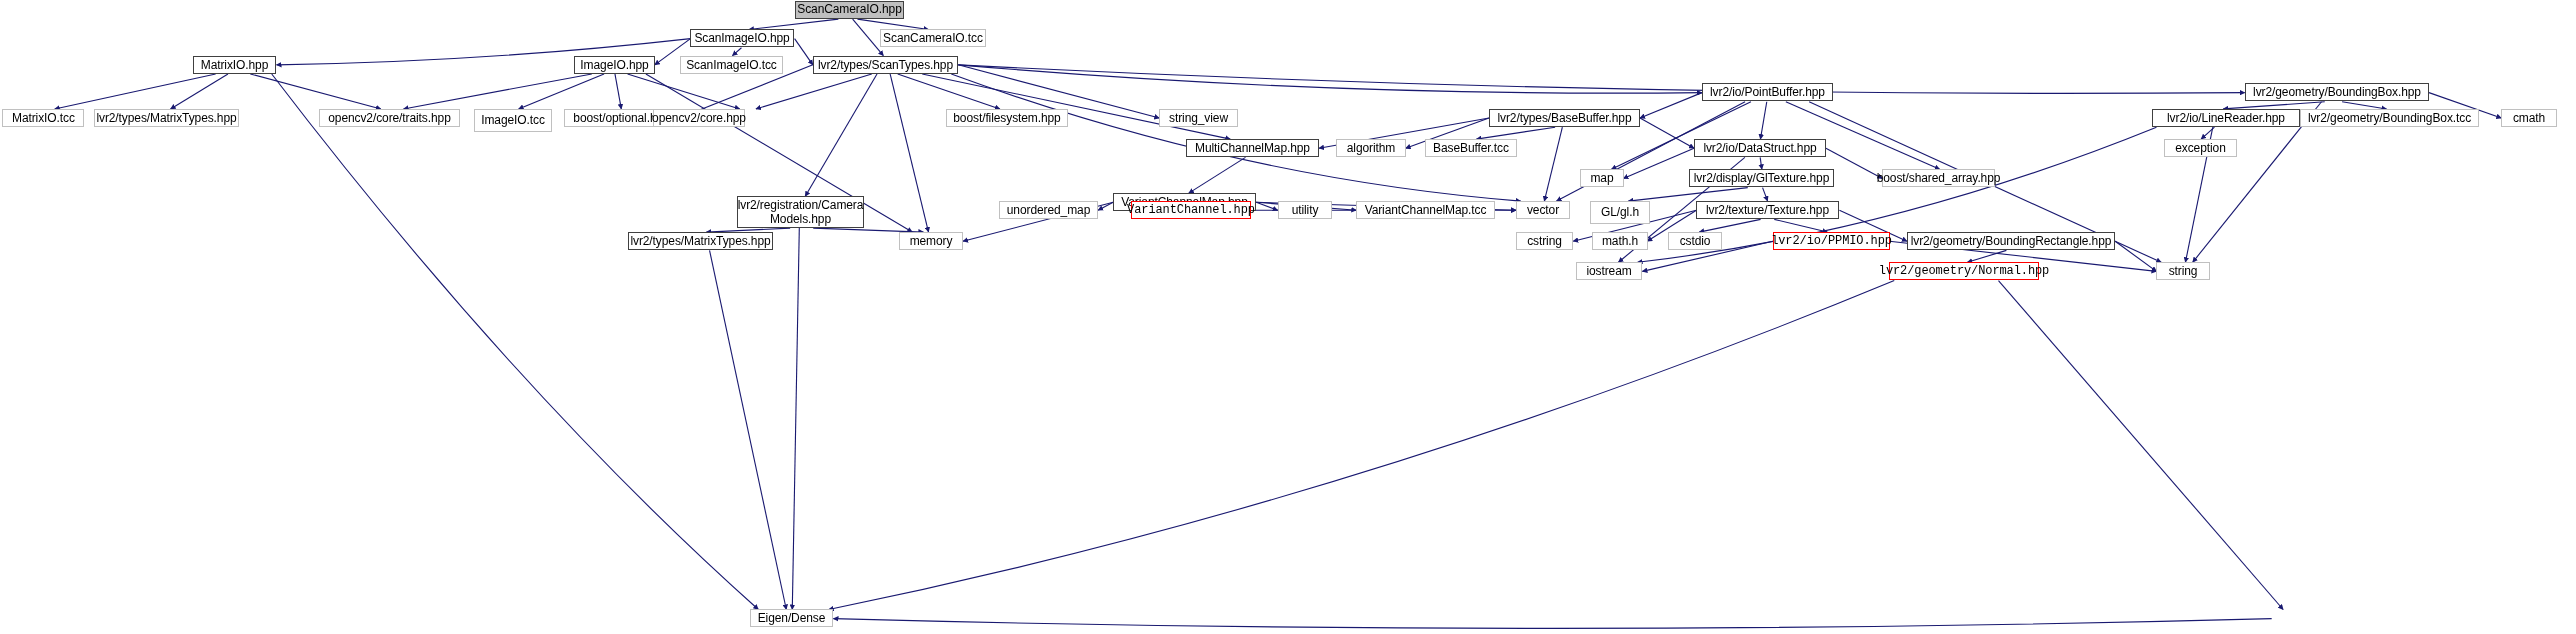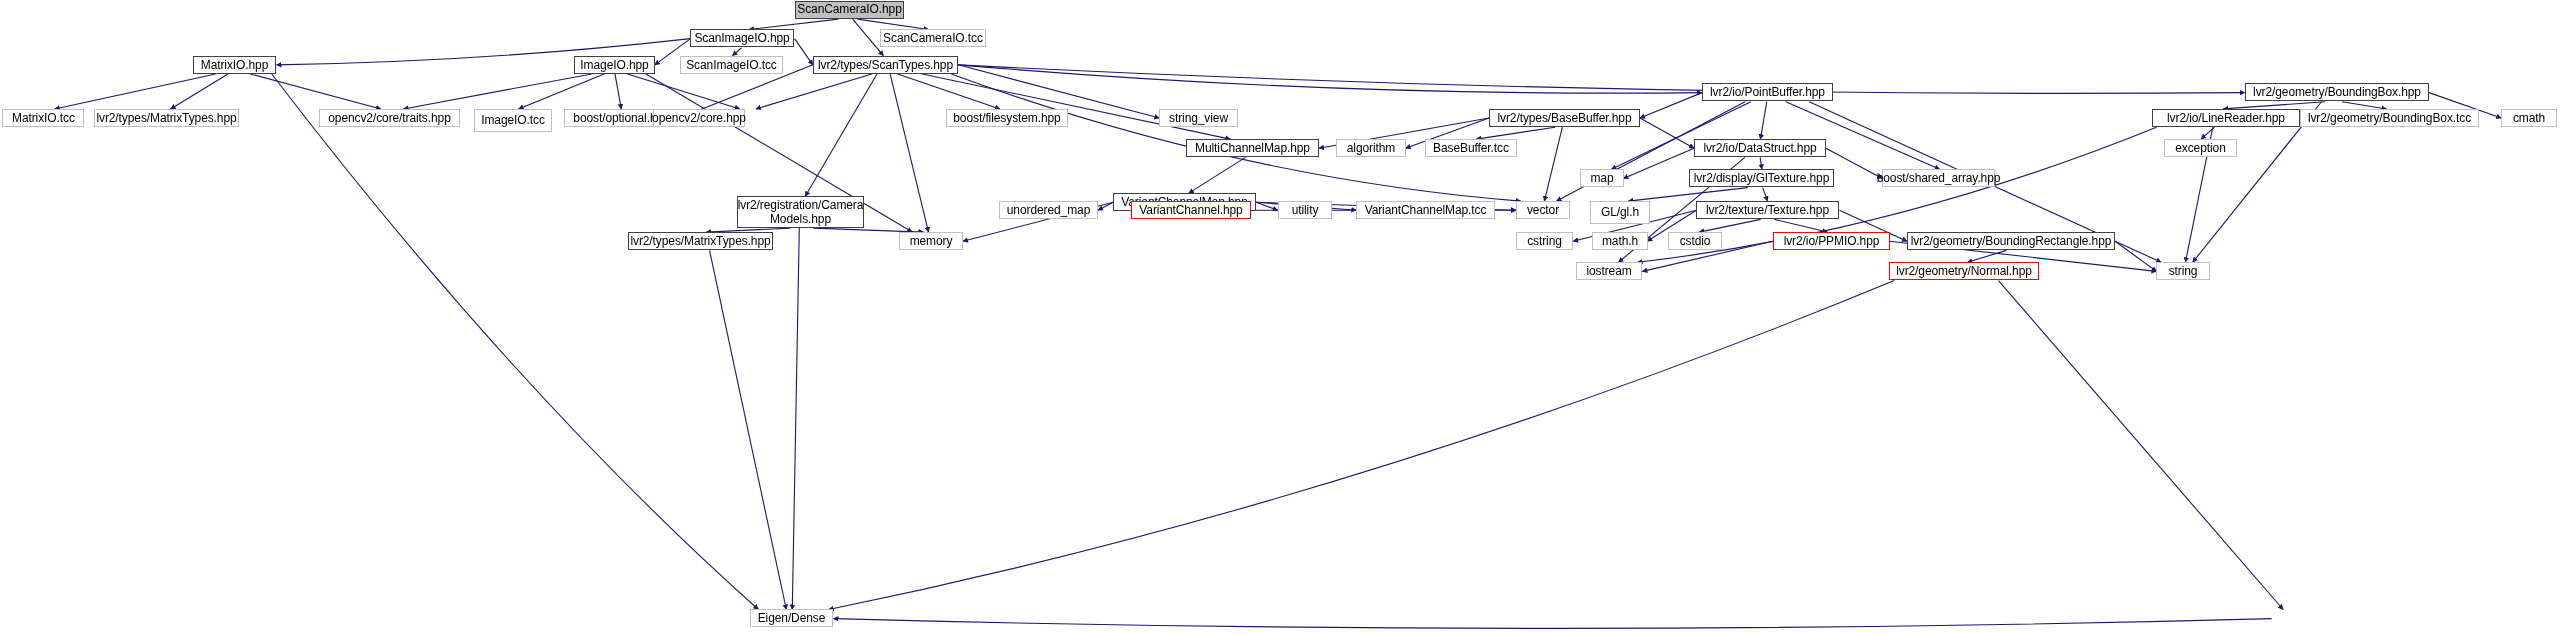--- a/index.html
+++ b/index.html
@@ -37,20 +37,21 @@
     line-height: 1.08;
     white-space: pre-line;
     padding: 0 5px;
     letter-spacing: -0.1px;
   }
   .node.solid {
     border: 1.4px solid #404040;
   }
   .node.red {
     border: 1.4px solid #ff0000;
+    font-family: Liberation Mono, monospace;
   }
   .node.root {
     border: 1.4px solid #404040;
     background: #bfbfbf;
   }
   .node.two-line {
     line-height: 1.18;
   }
 </style>
 </head>

